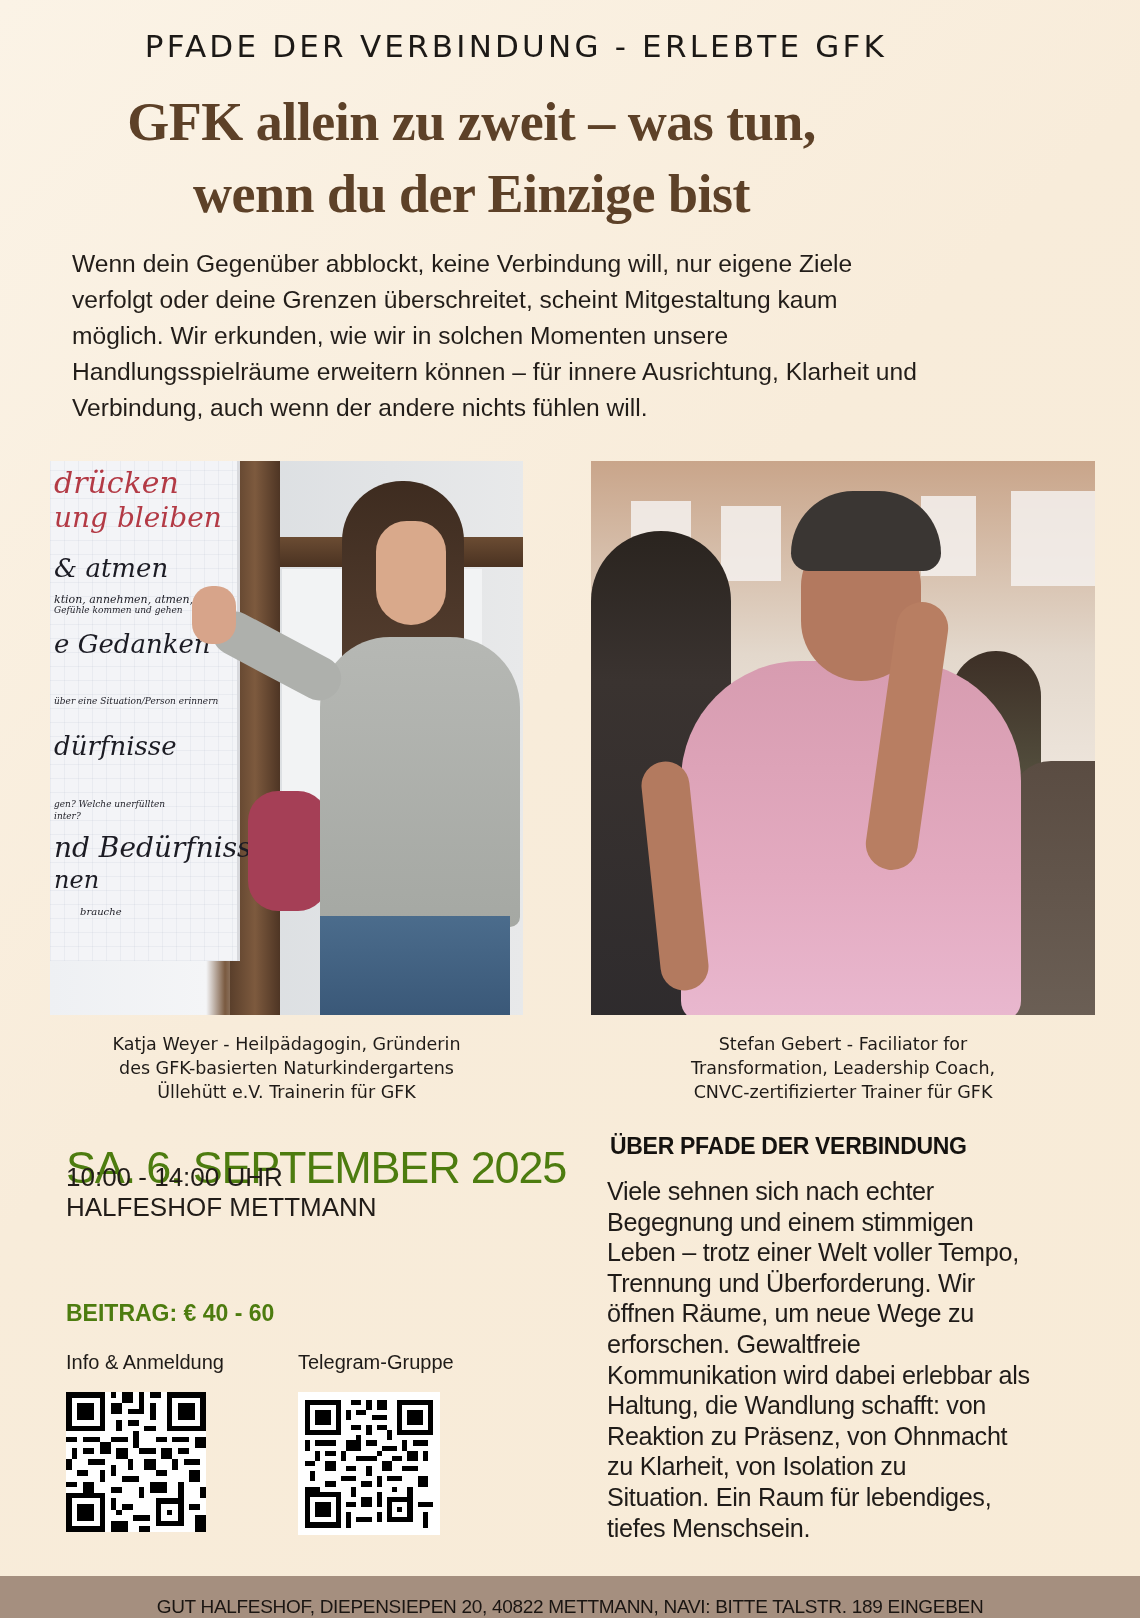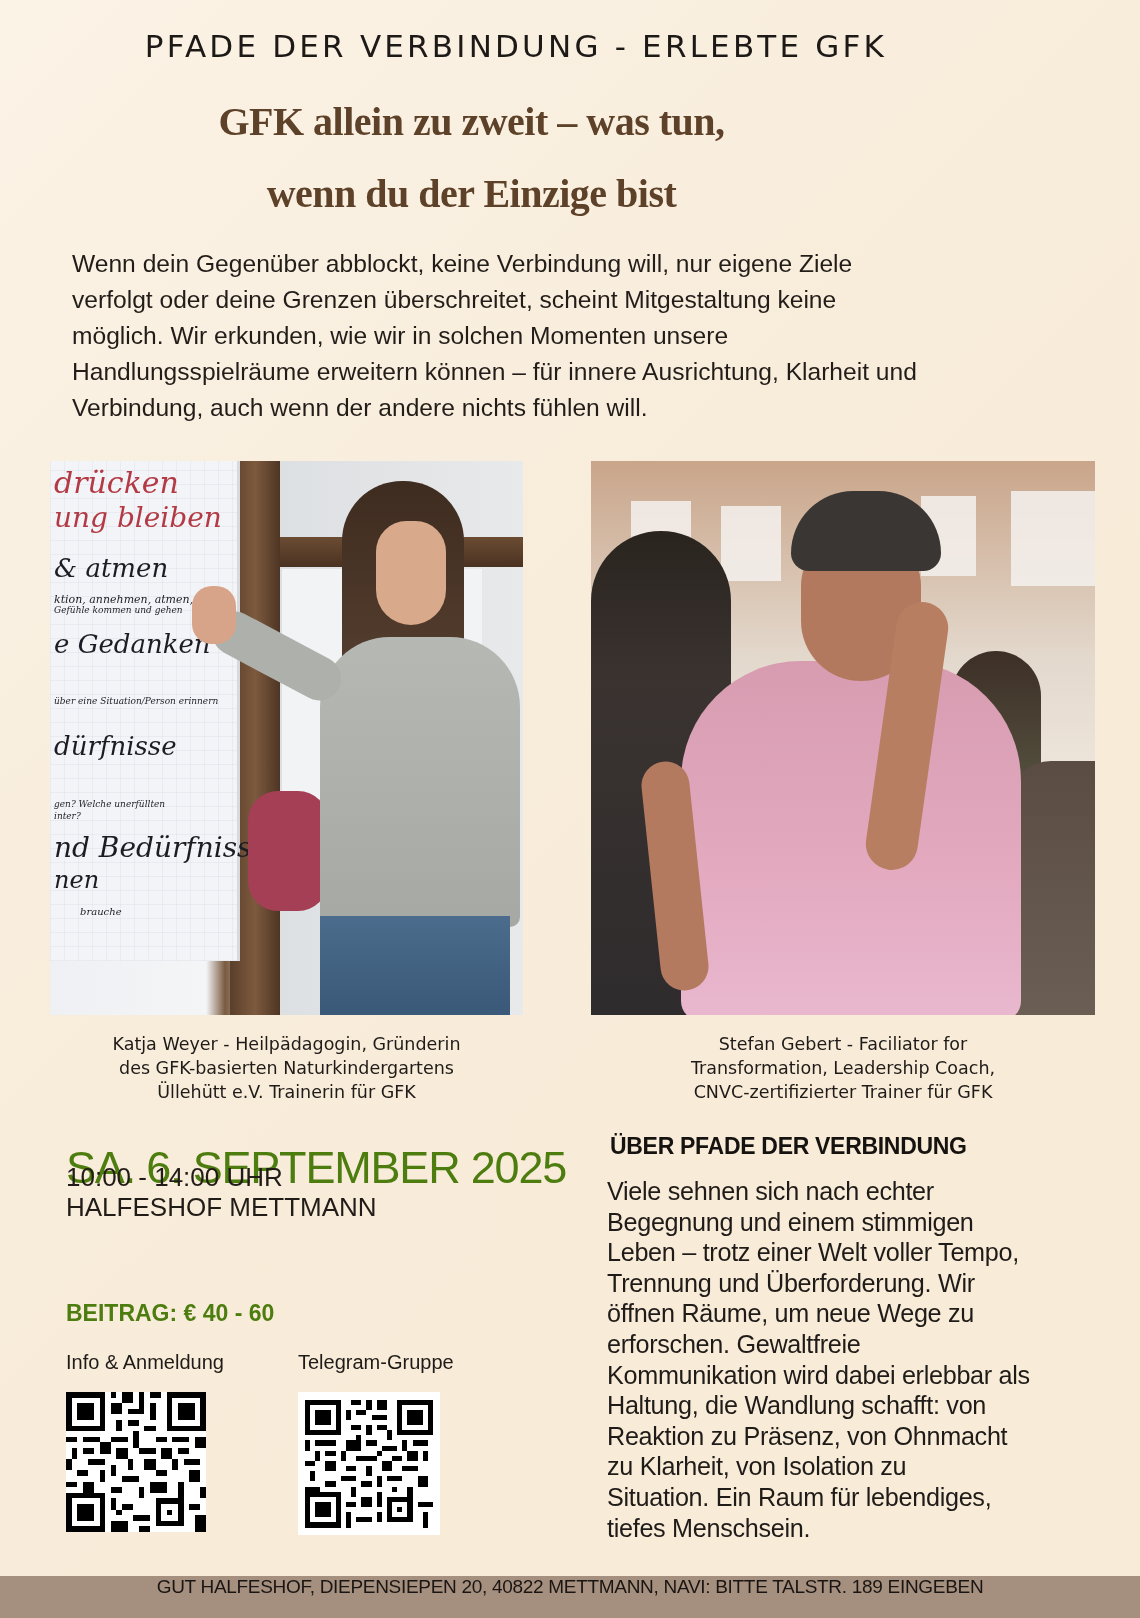--- a/index.html
+++ b/index.html
@@ -17,21 +17,21 @@
       text-align: center;
       font-family: "DejaVu Sans", sans-serif;
       font-size: 31px; letter-spacing: 3.2px;
       color: #1c1916;
     }
     .title {
       top: 86px; left: 0; width: 943px;
       text-align: center;
       font-family: "Liberation Serif", serif;
       font-weight: bold;
-      font-size: 40px; line-height: 72px;
+      font-size: 54px; line-height: 72px;
       color: #5d4128;
       letter-spacing: -0.5px;
     }
     .intro {
       top: 246px; left: 72px; width: 1020px;
       font-size: 24.6px; line-height: 36px;
       color: #221d19;
     }
 
     .photo {
@@ -94,36 +94,36 @@
     .qr-1 { left: 66px; top: 1392px; width: 140px; height: 140px; }
     .qr-2 { left: 298px; top: 1392px; width: 142px; height: 143px; padding: 7px; }
     .qr svg { display: block; width: 100%; height: 100%; }
 
     .about-title { left: 610px; top: 1133px; font-size: 23px; font-weight: bold; color: #15120f; letter-spacing: -0.3px; white-space: nowrap; }
     .about-text { left: 607px; top: 1176px; width: 480px; font-size: 25.2px; line-height: 30.6px; color: #1f1b18; letter-spacing: -0.3px; }
 
     .footer {
       left: 0; top: 1576px; width: 1140px; height: 42px;
       background: #a58f7f;
-      display: flex; align-items: flex-start; justify-content: center;
+      display: flex; align-items: flex-end; justify-content: center;
     }
     .footer-text { font-size: 19px; color: #1a1512; letter-spacing: -0.3px; white-space: nowrap; }
   </style>
 </head>
 <body>
 
 <div class="abs kicker">PFADE DER VERBINDUNG - ERLEBTE GFK</div>
 <div class="abs title">
   <div>GFK allein zu zweit – was tun,</div>
   <div>wenn du der Einzige bist</div>
 </div>
 
 <div class="abs intro">
   <div>Wenn dein Gegenüber abblockt, keine Verbindung will, nur eigene Ziele</div>
-  <div>verfolgt oder deine Grenzen überschreitet, scheint Mitgestaltung keine</div>
+  <div>verfolgt oder deine Grenzen überschreitet, scheint Mitgestaltung kaum</div>
   <div>möglich. Wir erkunden, wie wir in solchen Momenten unsere</div>
   <div>Handlungsspielräume erweitern können – für innere Ausrichtung, Klarheit und</div>
   <div>Verbindung, auch wenn der andere nichts fühlen will.</div>
 </div>
 
 <div class="abs photo photo-left" title="Foto Katja Weyer am Flipchart">
   <div class="abs beam-v"></div>
   <div class="abs beam-h"></div>
   <div class="abs window"></div>
   <div class="abs flip">

